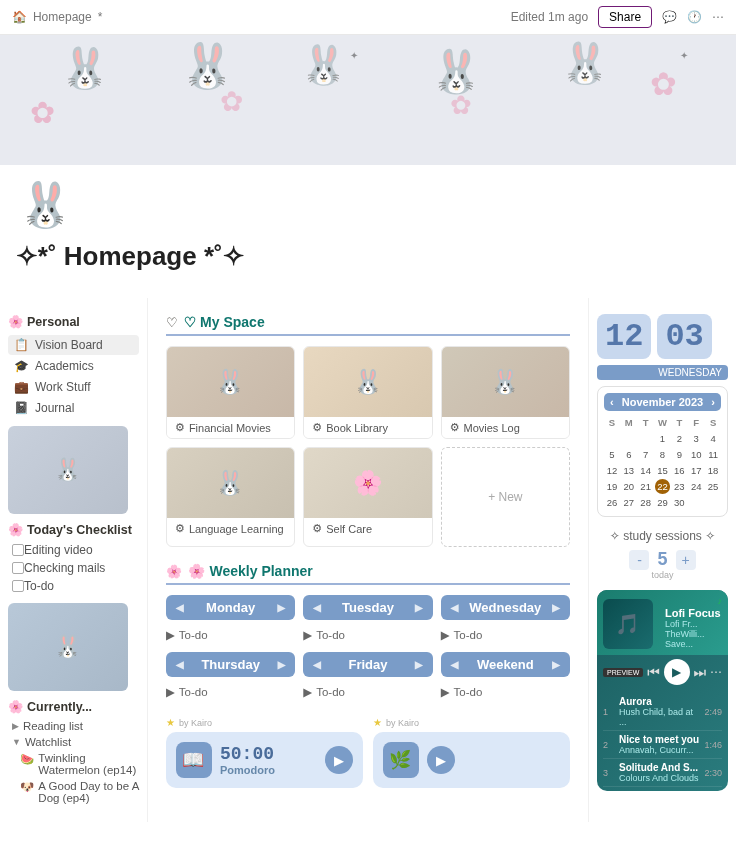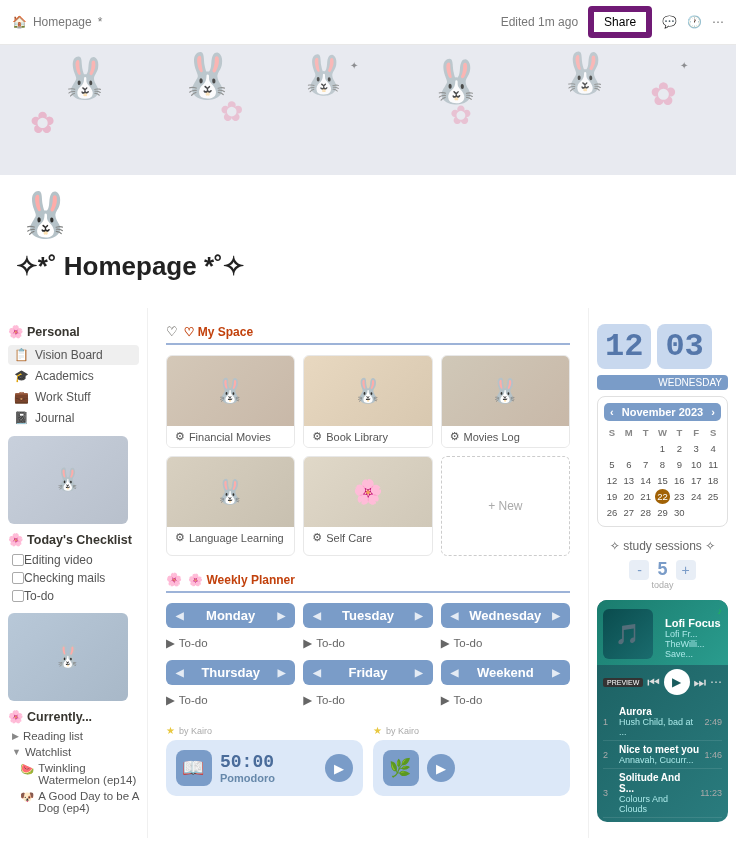--- a/index.html
+++ b/index.html
@@ -153,23 +153,23 @@
     
     .section-header {
       display: flex;
       align-items: center;
       gap: 6px;
       margin-bottom: 10px;
       border-bottom: 2px solid #9db3d8;
       padding-bottom: 4px;
     }
     .section-title {
-      font-size: 12px;
+      font-size: 14px;
       font-weight: 600;
-      color: #c2410c;
+      color: #0f766e;
     }
 
     .gallery-grid {
       display: grid;
       grid-template-columns: repeat(3, 1fr);
       gap: 8px;
       margin-bottom: 16px;
     }
     .gallery-card {
       border-radius: 6px;
@@ -545,21 +545,21 @@
 <body>
 
 <div class="topbar">
   <div class="topbar-left">
     <span>🏠</span>
     <span>Homepage</span>
     <span>*</span>
   </div>
   <div class="topbar-right">
     <span>Edited 1m ago</span>
-    <button style="background:#fff;border:6px solid #701a75;border-radius:4px;padding:3px 10px;cursor:pointer;font-size:12px;">Share</button>
+    <button style="background:#fff;border:1px solid #701a75;border-radius:4px;padding:3px 10px;cursor:pointer;font-size:12px;">Share</button>
     <span>💬</span>
     <span>🕐</span>
     <span>⋯</span>
   </div>
 </div>
 
 <div class="banner">
 
   <div style="position:absolute;top:10px;left:60px;font-size:40px;opacity:0.85;">🐰</div>
   <div style="position:absolute;top:5px;left:180px;font-size:44px;opacity:0.85;">🐰</div>
@@ -909,19 +909,19 @@
             <div class="track-artist">Annavah, Cucurr...</div>
           </div>
           <span class="track-duration">1:46</span>
         </div>
         <div class="music-track">
           <span class="track-num">3</span>
           <div class="track-info">
             <div class="track-name">Solitude And S...</div>
             <div class="track-artist">Colours And Clouds</div>
           </div>
-          <span class="track-duration">11:23</span>
+          <span class="track-duration">2:30</span>
         </div>
       </div>
     </div>
 
   </div>
 </div>
 
 </body></html>

